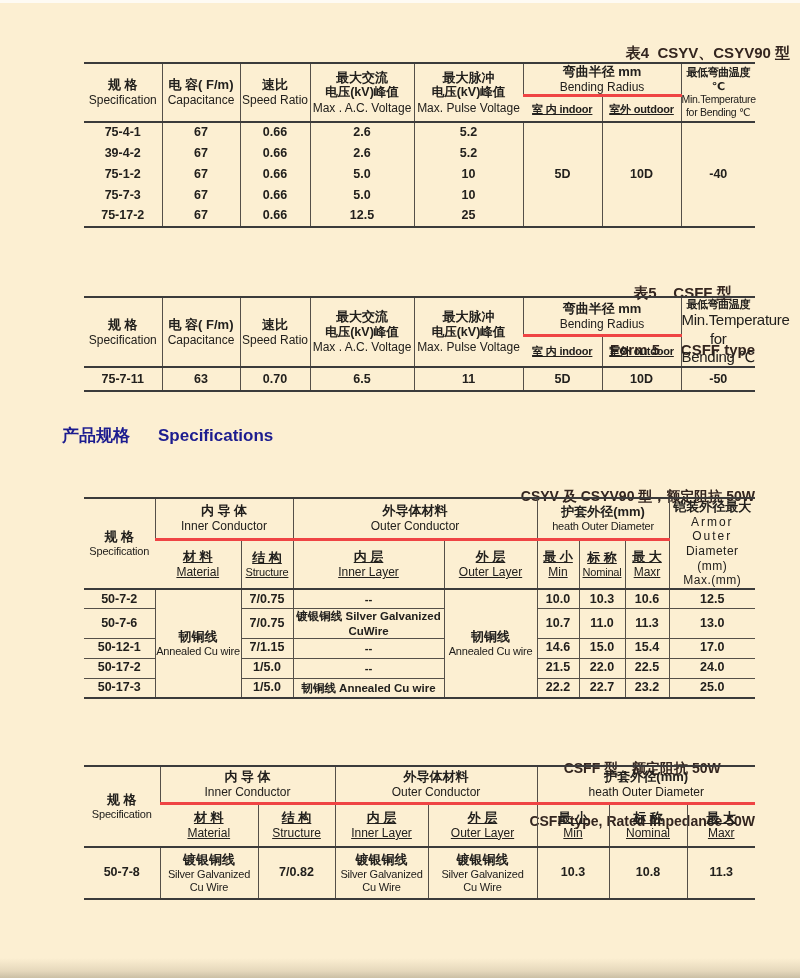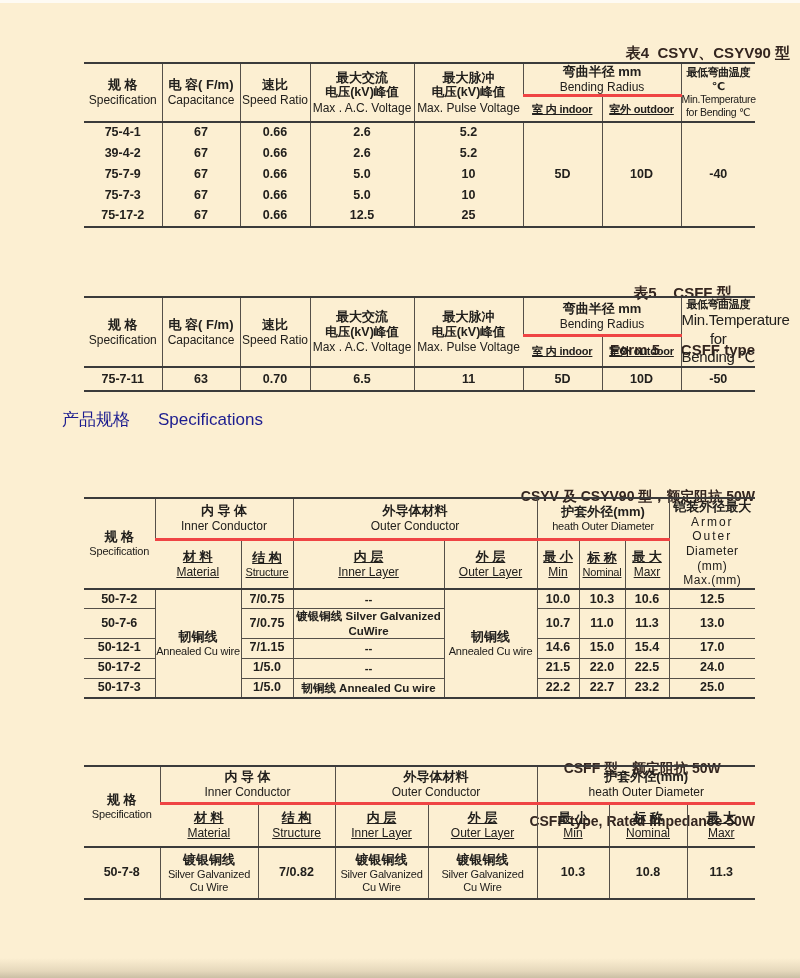--- a/index.html
+++ b/index.html
@@ -5,21 +5,21 @@
   html,body{margin:0;padding:0;}
   body{width:800px;height:978px;position:relative;background:#fcefd2;
        font-family:"Liberation Sans","DejaVu Sans",sans-serif;color:#22201d;overflow:hidden;}
   .top-edge{position:absolute;top:0;left:0;right:0;height:3px;background:rgba(255,255,255,0.75);}
   .bottom-shade{position:absolute;left:0;right:0;bottom:0;height:20px;
        background:linear-gradient(to bottom,rgba(110,95,70,0) 0%,rgba(110,95,70,0.16) 65%,rgba(90,80,60,0.30) 100%);}
   
   .rtitle{position:absolute;text-align:center;font-weight:bold;color:#33251f;white-space:pre;}
   .rtitle .tl{font-size:15px;line-height:21px;}
   .note .tl{font-size:14px;line-height:17px;}
-  .sec-head{position:absolute;left:62px;top:408px;font-weight:normal;color:#1c1c8f;font-size:17px;}
+  .sec-head{position:absolute;left:62px;top:424px;font-weight:bold;color:#1c1c8f;font-size:17px;}
   .sec-head .gap{display:inline-block;width:28px;}
   
   table.t{border-collapse:collapse;table-layout:fixed;position:absolute;left:84px;width:671px;
           border-top:2px solid #3b3b3b;border-bottom:2px solid #3b3b3b;}
   table.t thead{border-bottom:2px solid #3b3b3b;}
   table.t th,table.t td{padding:0;text-align:center;vertical-align:middle;line-height:1.22;font-weight:bold;}
   table.t th+th,table.t td+td{border-left:1px solid #555049;}
   table.t th.sub{border-top:3px solid #ef4444;text-decoration:underline;}
   table.t.rule tbody tr+tr td{border-top:1px solid #555049;}
   .zh{font-size:13px;}
@@ -106,21 +106,21 @@
       <td class="num" rowspan="5">-40</td>
     </tr>
     <tr style="height:21px;">
       <td class="num">39-4-2</td>
       <td class="num">67</td>
       <td class="num">0.66</td>
       <td class="num">2.6</td>
       <td class="num">5.2</td>
     </tr>
     <tr style="height:21px;">
-      <td class="num">75-7-9</td>
+      <td class="num">75-1-2</td>
       <td class="num">67</td>
       <td class="num">0.66</td>
       <td class="num">5.0</td>
       <td class="num">10</td>
     </tr>
     <tr style="height:21px;">
       <td class="num">75-7-3</td>
       <td class="num">67</td>
       <td class="num">0.66</td>
       <td class="num">5.0</td>

